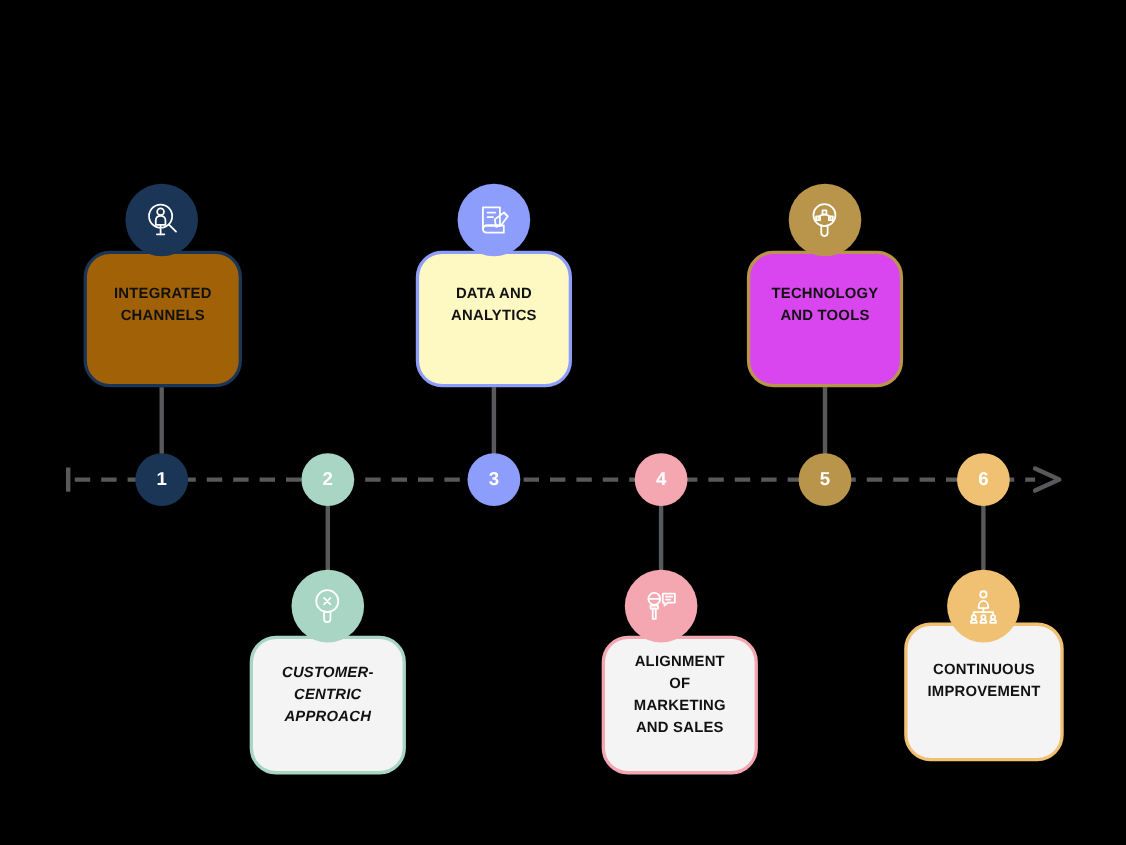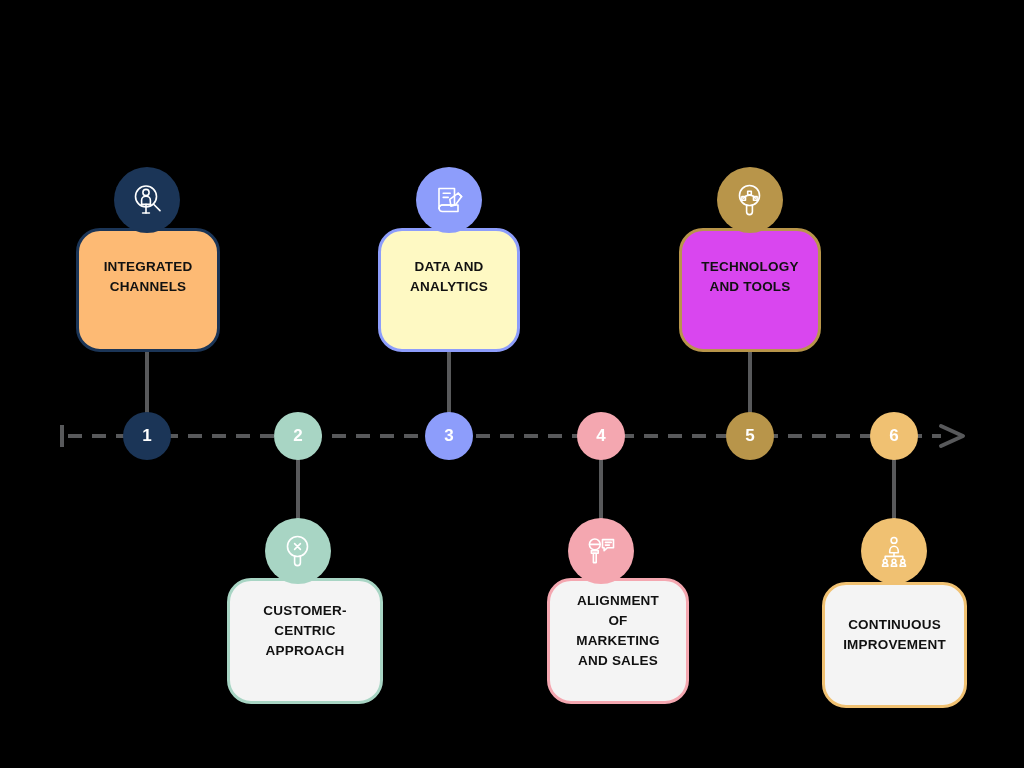--- a/index.html
+++ b/index.html
@@ -76,39 +76,39 @@
     <g id="axis-group">
         <line x1="62" y1="425" x2="62" y2="447" stroke="#58595b" stroke-width="4" stroke-linecap="butt"></line>
         <line x1="68" y1="436" x2="941" y2="436" stroke="#58595b" stroke-width="4" stroke-dasharray="14 10" stroke-linecap="butt"></line>
         <path d="M 941 426 L 963 436 L 941 446" fill="none" stroke="#58595b" stroke-width="4" stroke-linecap="round" stroke-linejoin="round"></path>
       </g>
   </svg>
 
   <div id="nodes">
       <div class="node">
         <div class="connector" style="left: 145px; top: 352px; height: 84px; background: rgb(88, 89, 91);"></div>
-        <div class="card top" style="left: 76px; top: 228px; width: 144px; height: 124px; border-color: rgb(27, 53, 87); background: #fdba74;">
+        <div class="card top" style="left: 76px; top: 228px; width: 144px; height: 124px; border-color: rgb(27, 53, 87); background: #a16207;">
           <div class="card-label" style="color: rgb(17, 17, 17);">INTEGRATED
 CHANNELS</div>
         </div>
         <div class="bubble" style="left: 114px; top: 167px; background: rgb(27, 53, 87);">
           <svg width="40" height="40" viewBox="0 0 40 40">
         <circle cx="19" cy="16.5" r="10.5" fill="none" stroke="#ffffff" stroke-width="1.6" stroke-linecap="round" stroke-linejoin="round"></circle>
         <line x1="26.6" y1="24.2" x2="33" y2="30.6" fill="none" stroke="#ffffff" stroke-width="1.6" stroke-linecap="round" stroke-linejoin="round"></line>
         <circle cx="19" cy="12.5" r="3.1" fill="none" stroke="#ffffff" stroke-width="1.6" stroke-linecap="round" stroke-linejoin="round"></circle>
         <path d="M14.6 20.2c0-2.4 2-4 4.4-4s4.4 1.6 4.4 4v4.2h-8.8z" fill="none" stroke="#ffffff" stroke-width="1.6" stroke-linecap="round" stroke-linejoin="round"></path>
         <line x1="19" y1="24.4" x2="19" y2="33" fill="none" stroke="#ffffff" stroke-width="1.6" stroke-linecap="round" stroke-linejoin="round"></line>
         <line x1="15.6" y1="33" x2="22.4" y2="33" fill="none" stroke="#ffffff" stroke-width="1.6" stroke-linecap="round" stroke-linejoin="round"></line>
       </svg>
         </div>
         <div class="num" style="left: 123px; top: 412px; background: rgb(27, 53, 87);">1</div>
       </div>
       <div class="node">
         <div class="connector" style="left: 296px; top: 436px; height: 115px; background: rgb(88, 89, 91);"></div>
-        <div class="card bottom" style="left: 227px; top: 578px; width: 156px; height: 126px; border-color: rgb(168, 213, 196); background: rgb(244, 244, 244);">
+        <div class="card bottom" style="left: 227px; top: 578px; width: 142px; height: 126px; border-color: rgb(168, 213, 196); background: rgb(244, 244, 244); font-style: italic;">
           <div class="card-label" style="color: rgb(17, 17, 17);">CUSTOMER-
 CENTRIC
 APPROACH</div>
         </div>
         <div class="bubble" style="left: 265px; top: 518px; background: rgb(168, 213, 196);">
           <svg width="40" height="40" viewBox="0 0 40 40">
         <circle cx="19.5" cy="15.5" r="10" fill="none" stroke="#ffffff" stroke-width="1.6" stroke-linecap="round" stroke-linejoin="round"></circle>
         <path d="M16.6 12.6l5.8 5.8M22.4 12.6l-5.8 5.8" fill="none" stroke="#ffffff" stroke-width="1.6" stroke-linecap="round" stroke-linejoin="round"></path>
         <path d="M16.6 25.1v6.6a2.9 2.9 0 0 0 5.8 0v-6.6" fill="none" stroke="#ffffff" stroke-width="1.6" stroke-linecap="round" stroke-linejoin="round"></path>
       </svg>
@@ -165,21 +165,21 @@
         <rect x="11.9" y="16.6" width="3.6" height="3.6" fill="none" stroke="#ffffff" stroke-width="1.6" stroke-linecap="round" stroke-linejoin="round"></rect>
         <rect x="23.5" y="16.6" width="3.6" height="3.6" fill="none" stroke="#ffffff" stroke-width="1.6" stroke-linecap="round" stroke-linejoin="round"></rect>
         <rect x="17.7" y="11.3" width="3.6" height="3.6" fill="none" stroke="#ffffff" stroke-width="1.6" stroke-linecap="round" stroke-linejoin="round"></rect>
         <path d="M16.6 25.1v6.6a2.9 2.9 0 0 0 5.8 0v-6.6" fill="none" stroke="#ffffff" stroke-width="1.6" stroke-linecap="round" stroke-linejoin="round"></path>
       </svg>
         </div>
         <div class="num" style="left: 726px; top: 412px; background: rgb(184, 149, 74);">5</div>
       </div>
       <div class="node">
         <div class="connector" style="left: 892px; top: 436px; height: 115px; background: rgb(88, 89, 91);"></div>
-        <div class="card bottom" style="left: 822px; top: 582px; width: 145px; height: 126px; border-color: rgb(240, 193, 114); background: rgb(244, 244, 244);">
+        <div class="card bottom" style="left: 822px; top: 566px; width: 145px; height: 126px; border-color: rgb(240, 193, 114); background: rgb(244, 244, 244);">
           <div class="card-label" style="color: rgb(17, 17, 17);">CONTINUOUS
 IMPROVEMENT</div>
         </div>
         <div class="bubble" style="left: 861px; top: 518px; background: rgb(240, 193, 114);">
           <svg width="40" height="40" viewBox="0 0 40 40">
         <circle cx="20" cy="9.4" r="2.9" fill="none" stroke="#ffffff" stroke-width="1.6" stroke-linecap="round" stroke-linejoin="round"></circle>
         <path d="M15.7 20.4c0-2.9 1.9-5.1 4.3-5.1s4.3 2.2 4.3 5.1v1.4h-8.6z" fill="none" stroke="#ffffff" stroke-width="1.6" stroke-linecap="round" stroke-linejoin="round"></path>
         <line x1="20" y1="21.8" x2="20" y2="25.4" fill="none" stroke="#ffffff" stroke-width="1.6" stroke-linecap="round" stroke-linejoin="round"></line>
         <path d="M11.2 28.4v-3h17.6v3" fill="none" stroke="#ffffff" stroke-width="1.6" stroke-linecap="round" stroke-linejoin="round"></path>
         <circle cx="11.2" cy="30.1" r="1.9" fill="none" stroke="#ffffff" stroke-width="1.6" stroke-linecap="round" stroke-linejoin="round"></circle>

